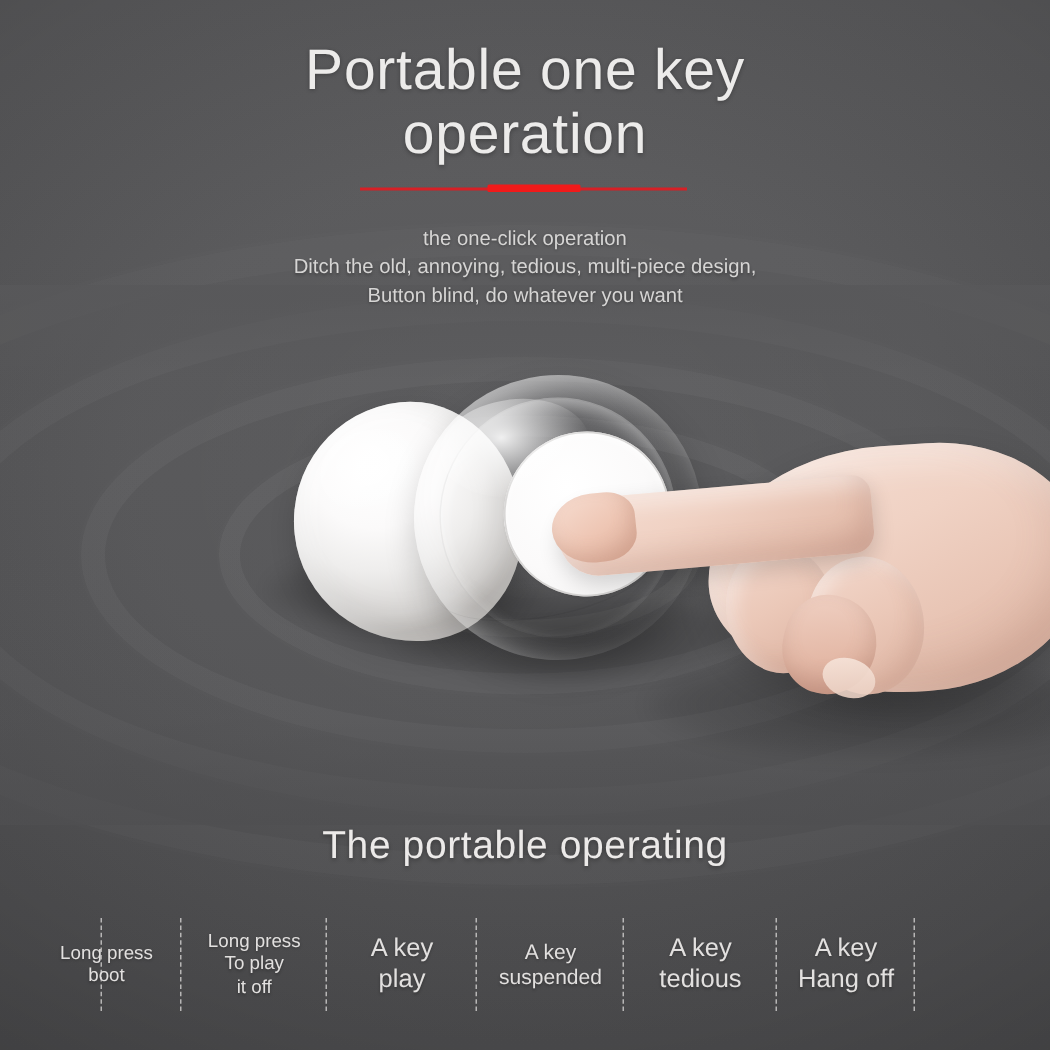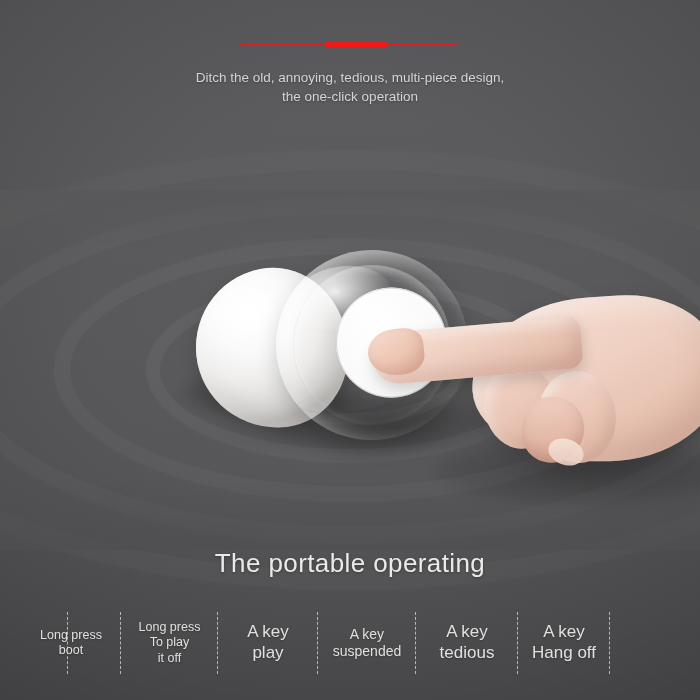--- a/index.html
+++ b/index.html
@@ -364,27 +364,32 @@
   <div class="ripples">
     <div class="ring r5"></div>
     <div class="ring r4"></div>
     <div class="ring r3"></div>
     <div class="ring r2"></div>
     <div class="ring r1"></div>
     <div class="ripple-fade"></div>
   </div>
 
   <div class="header">
+    <h1 class="title">
+      <span>Portable one key</span>
+      <span class="line2">operation</span>
+    </h1>
     <div class="accent-wrap">
       <div class="accent-thin"></div>
       <div class="accent-thick"></div>
     </div>
     <p class="subtitle">
+      <span>the one-click operation</span>
       <span>Ditch the old, annoying, tedious, multi-piece design,</span>
-      <span>the one-click operation</span>
+      <span>Button blind, do whatever you want</span>
     </p>
   </div>
 
   <div class="stage">
     <div class="bud-shadow s-back"></div>
     <div class="bud-shadow s-front"></div>
 
     <div class="bud-back"></div>
 
     <div class="bud-front">

